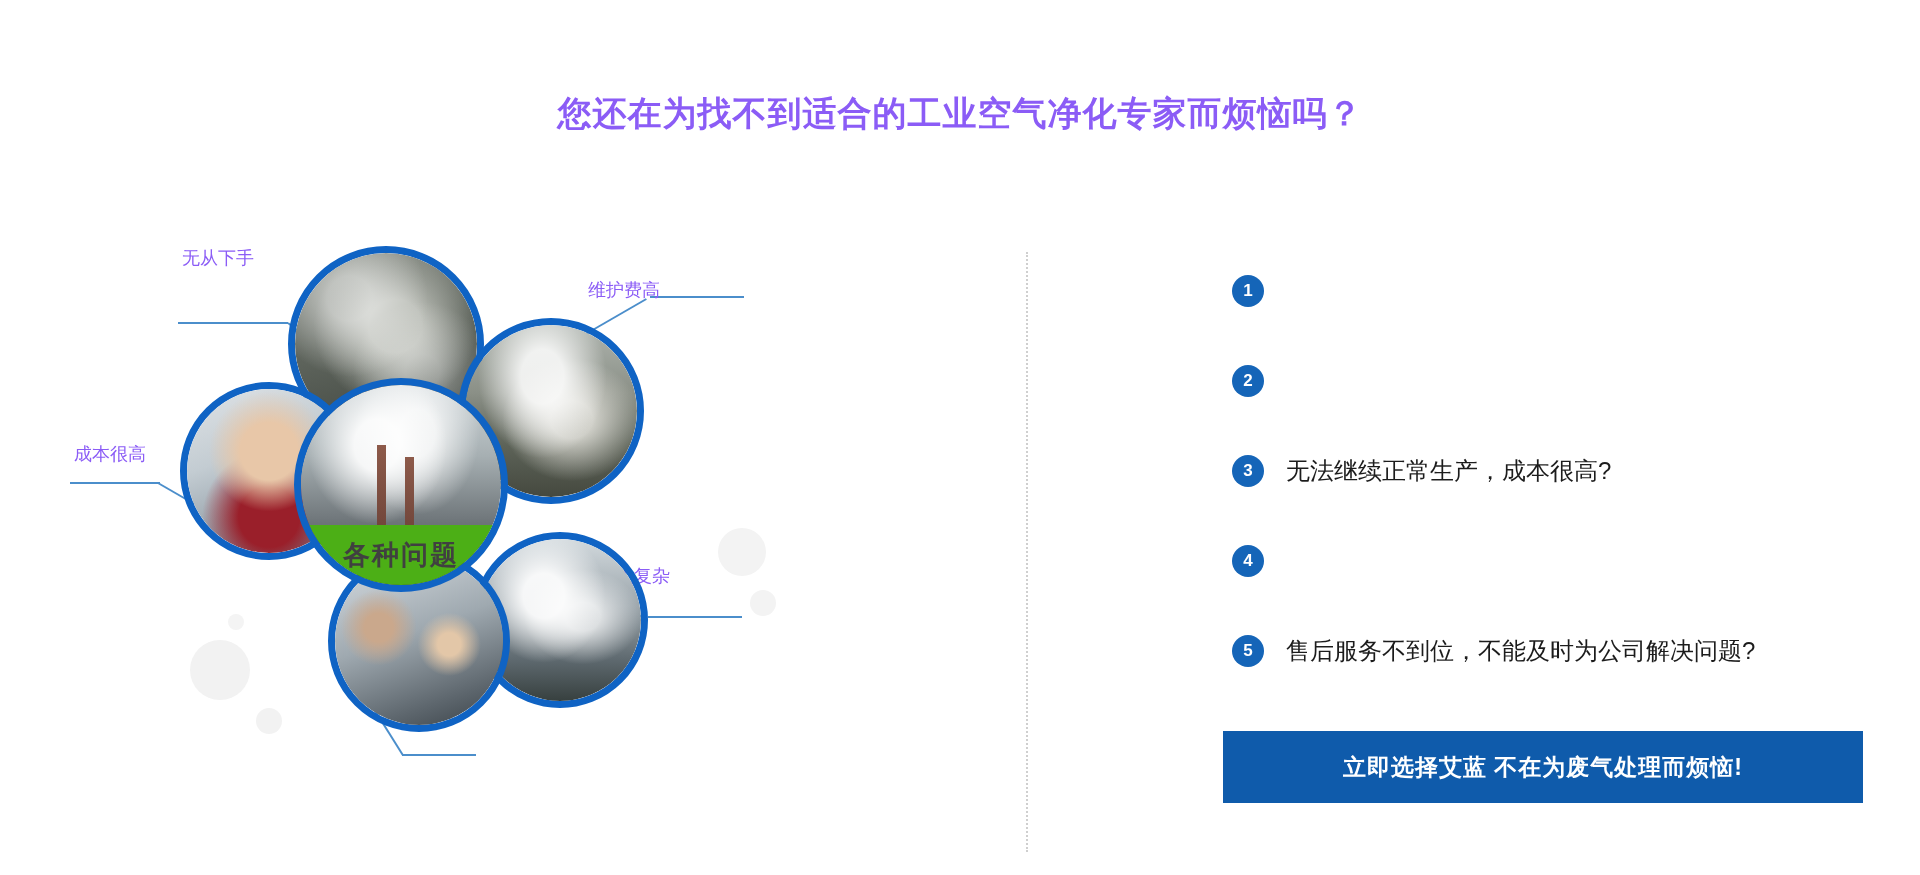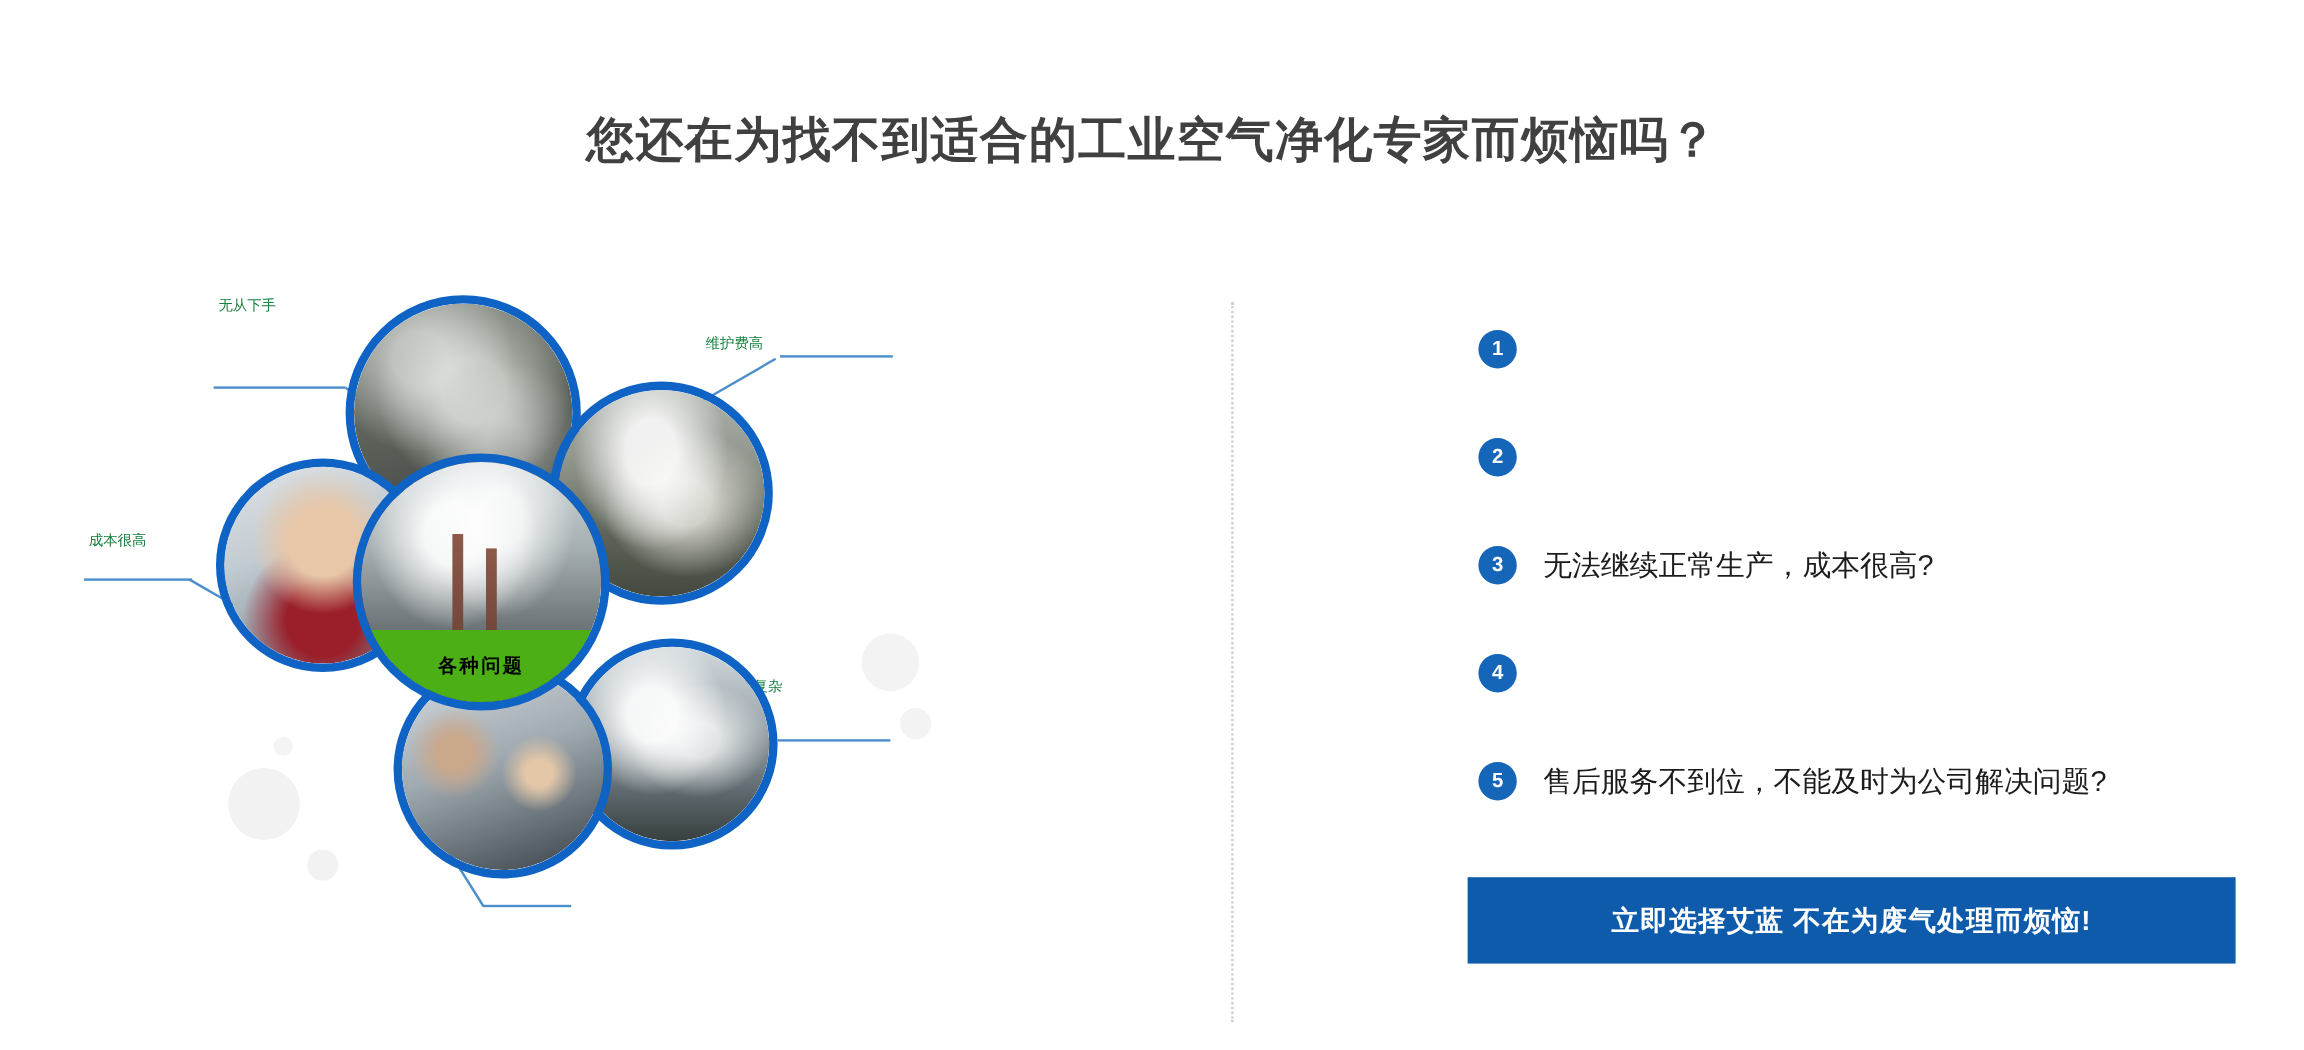--- a/index.html
+++ b/index.html
@@ -15,22 +15,22 @@
     position: relative;
   }
 
   
   .page-title {
     position: absolute;
     left: 0;
     top: 95px;
     width: 1920px;
     text-align: center;
-    color: #404040;
-    font-size: 40px;
+    color: #8b5cf6;
+    font-size: 34px;
     font-weight: bold;
     letter-spacing: 1px;
     line-height: 1.1;
     white-space: nowrap;
   }
 
   
   .divider {
     position: absolute;
     left: 1026px;
@@ -125,22 +125,22 @@
     background: linear-gradient(180deg,#4a5147,#2e332c);
   }
   .green-badge {
     position: absolute;
     left: 0; right: 0; bottom: 0;
     height: 60px;
     background: #4caf16;
     display: flex;
     align-items: center;
     justify-content: center;
-    color: #000000;
-    font-size: 16px;
+    color: #404040;
+    font-size: 27px;
     font-weight: bold;
     letter-spacing: 2px;
     z-index: 8;
   }
 
   
   .c5 { width: 182px; height: 182px; left: 268px; top: 320px; }
   .c5 .inner {
     background:
       radial-gradient(circle at 26% 42%, #caa88c 0 9%, rgba(202,168,140,0) 24%),
@@ -165,22 +165,22 @@
     background: #4b8ecb;
   }
   .leader .line-d {
     position: absolute;
     height: 2px;
     background: #4b8ecb;
     transform-origin: left center;
   }
   .leader-label {
     position: absolute;
-    color: #15803d;
-    font-size: 12px;
+    color: #8b5cf6;
+    font-size: 18px;
     white-space: nowrap;
   }
 
   
   .qa-list {
     position: absolute;
     left: 1232px;
     top: 260px;
     width: 640px;
   }

